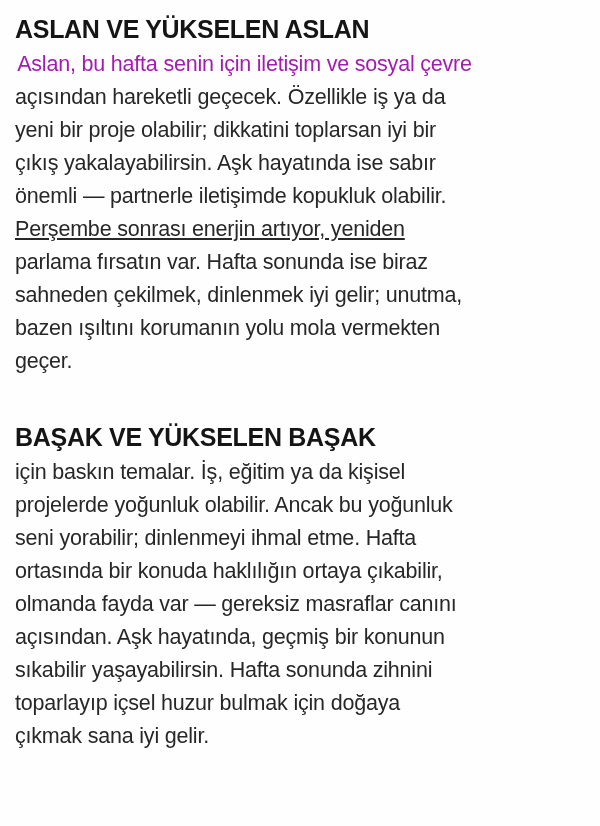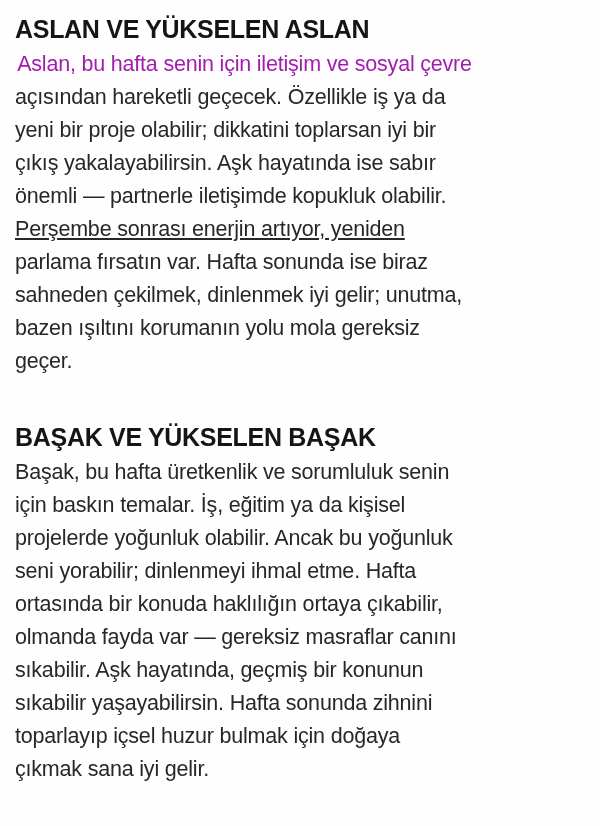--- a/index.html
+++ b/index.html
@@ -55,33 +55,32 @@
       <h2 class="section-heading" style="color: rgb(21, 21, 21);">ASLAN VE YÜKSELEN ASLAN</h2>
       <div class="section-body">
         <div class="text-line" style="color: #a21caf; text-align: center;">Aslan, bu hafta senin için iletişim ve sosyal çevre</div>
         <div class="text-line" style="color: rgb(39, 39, 39);">açısından hareketli geçecek. Özellikle iş ya da</div>
         <div class="text-line" style="color: rgb(39, 39, 39);">yeni bir proje olabilir; dikkatini toplarsan iyi bir</div>
         <div class="text-line" style="color: rgb(39, 39, 39);">çıkış yakalayabilirsin. Aşk hayatında ise sabır</div>
         <div class="text-line" style="color: rgb(39, 39, 39);">önemli — partnerle iletişimde kopukluk olabilir.</div>
         <div class="text-line" style="color: rgb(39, 39, 39); text-decoration: underline;">Perşembe sonrası enerjin artıyor, yeniden</div>
         <div class="text-line" style="color: rgb(39, 39, 39);">parlama fırsatın var. Hafta sonunda ise biraz</div>
         <div class="text-line" style="color: rgb(39, 39, 39);">sahneden çekilmek, dinlenmek iyi gelir; unutma,</div>
-        <div class="text-line" style="color: rgb(39, 39, 39);">bazen ışıltını korumanın yolu mola gereksiz</div>
+        <div class="text-line" style="color: rgb(39, 39, 39);">bazen ışıltını korumanın yolu mola vermekten</div>
         <div class="text-line" style="color: rgb(39, 39, 39);">geçer.</div>
       </div>
     </section>
 
     <section class="zodiac-section">
       <h2 class="section-heading" style="color: rgb(21, 21, 21);">BAŞAK VE YÜKSELEN BAŞAK</h2>
       <div class="section-body">
-        <div class="text-line" style="color: rgb(39, 39, 39);">Başak, bu hafta üretkenlik ve sorumluluk senin</div>
         <div class="text-line" style="color: rgb(39, 39, 39);">için baskın temalar. İş, eğitim ya da kişisel</div>
         <div class="text-line" style="color: rgb(39, 39, 39);">projelerde yoğunluk olabilir. Ancak bu yoğunluk</div>
         <div class="text-line" style="color: rgb(39, 39, 39);">seni yorabilir; dinlenmeyi ihmal etme. Hafta</div>
         <div class="text-line" style="color: rgb(39, 39, 39);">ortasında bir konuda haklılığın ortaya çıkabilir,</div>
         <div class="text-line" style="color: rgb(39, 39, 39);">olmanda fayda var — gereksiz masraflar canını</div>
-        <div class="text-line" style="color: rgb(39, 39, 39);">sıkabilir. Aşk hayatında, geçmiş bir konunun</div>
+        <div class="text-line" style="color: rgb(39, 39, 39);">açısından. Aşk hayatında, geçmiş bir konunun</div>
         <div class="text-line" style="color: rgb(39, 39, 39);">sıkabilir yaşayabilirsin. Hafta sonunda zihnini</div>
         <div class="text-line" style="color: rgb(39, 39, 39);">toparlayıp içsel huzur bulmak için doğaya</div>
         <div class="text-line" style="color: rgb(39, 39, 39);">çıkmak sana iyi gelir.</div>
       </div>
     </section>
   </main>
 
 </body></html>

